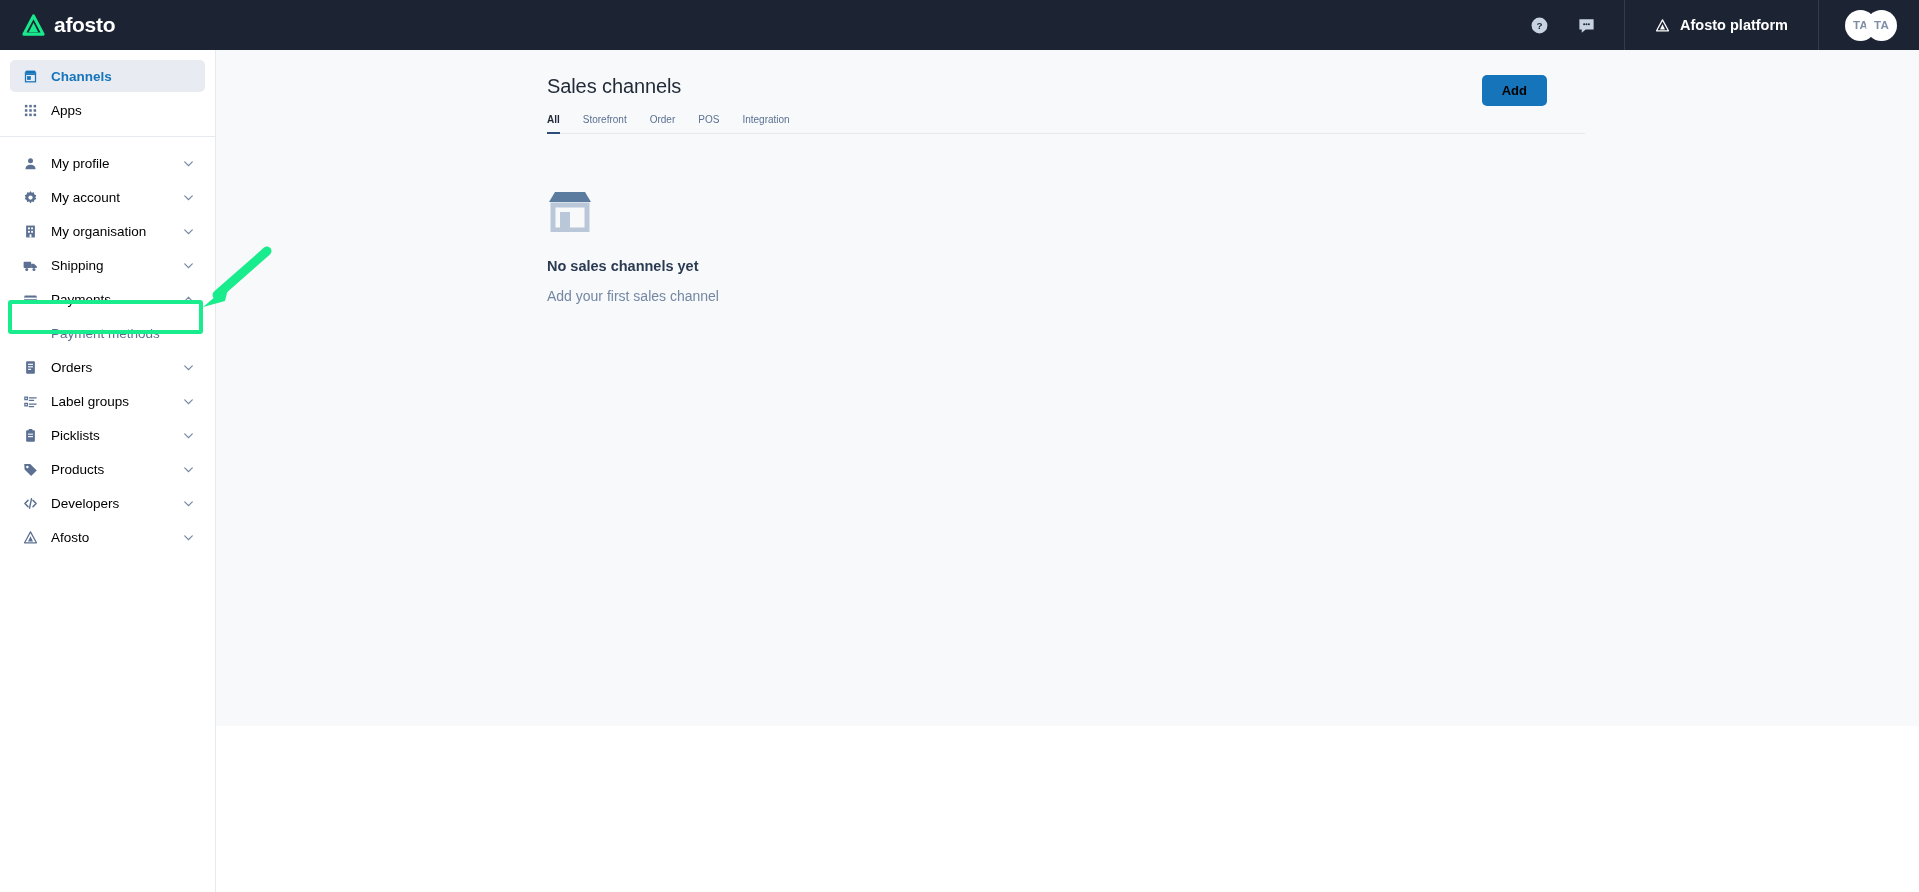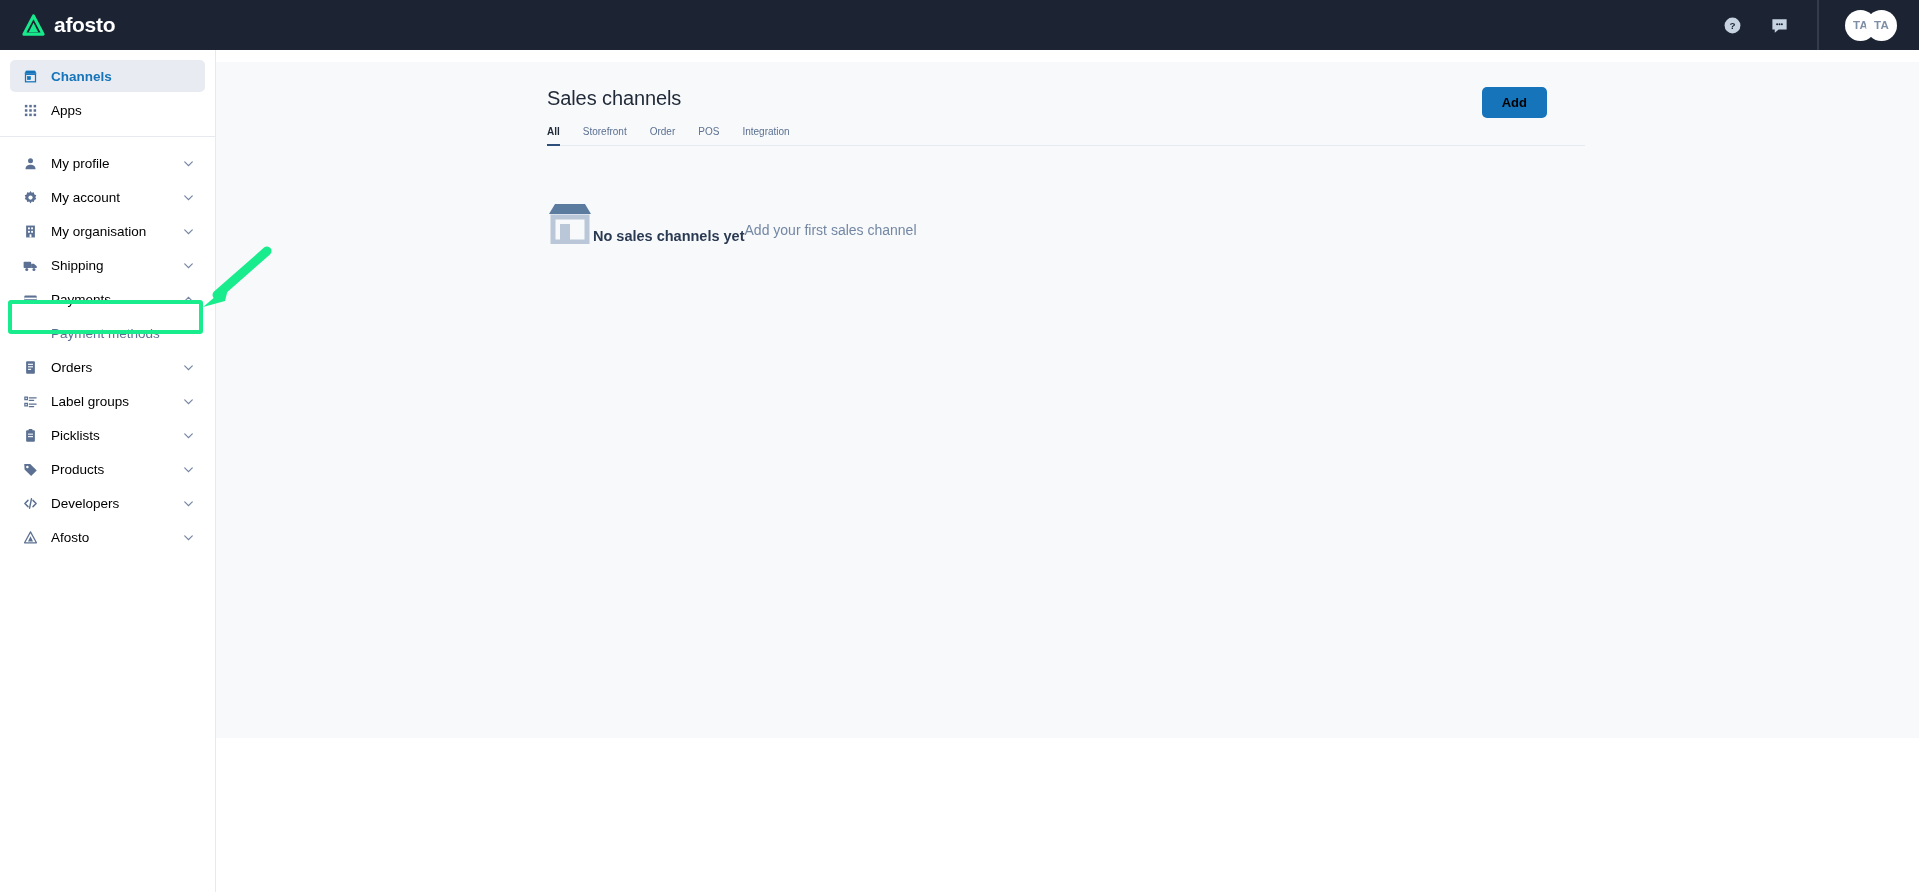--- a/index.html
+++ b/index.html
@@ -113,21 +113,20 @@
     left: 195px; top: 245px;
     width: 80px; height: 70px;
     z-index: 31; pointer-events: none;
   }
 
   
   .main {
     position: absolute; top: 50px; left: 216px;
     width: 1703px; height: 676px;
     background: #f8f9fb;
-    margin-top: 12px;
   }
   .page-head {
     padding: 25px 0 0 331px;
     position: relative;
   }
   .page-title {
     font-size: 20px; color: #1f2937; font-weight: 400;
     letter-spacing: -0.1px;
   }
   .tabs {
@@ -149,21 +148,21 @@
     position: absolute; right: 372px; top: 25px;
     background: #1574ba; color: #000000;
     font-size: 13px; font-weight: 700;
     border: none; border-radius: 5px;
     padding: 8px 20px; cursor: pointer;
     font-family: "Liberation Sans", sans-serif;
   }
 
   .empty {
     margin-top: 56px;
-    display: flex; align-items: center;
+    display: flex; flex-direction: column; 
     width: 1038px; margin-left: 331px;
   }
   .empty-icon { width: 46px; height: 42px; display: block; }
   .empty-title {
     margin-top: 26px;
     font-size: 14.5px; color: #2a3a52; font-weight: 700;
   }
   .empty-sub {
     margin-top: 14px;
     font-size: 14px; color: #7387a3; font-weight: 400;
@@ -192,20 +191,27 @@
     <svg class="tb-icon" viewBox="0 0 24 24">
       <path d="M3 4 h18 v13 h-10 l-5 4 v-4 h-3 z" fill="#c8d3e2"></path>
       <circle cx="9" cy="10.5" r="1.25" fill="#1c2433"></circle>
       <circle cx="12" cy="10.5" r="1.25" fill="#1c2433"></circle>
       <circle cx="15" cy="10.5" r="1.25" fill="#1c2433"></circle>
     </svg>
   </div>
 
   <div class="tb-sep"></div>
 
+  <div class="tb-platform">
+    <svg viewBox="0 0 24 24">
+      <path d="M12 3 L21.5 20.5 L2.5 20.5 Z" fill="none" stroke="#ffffff" stroke-width="2" stroke-linejoin="round"></path>
+      <path d="M12 10 L16 18.5 L8 18.5 Z" fill="#ffffff"></path>
+    </svg>
+    <span>Afosto platform</span>
+  </div>
 
   <div class="tb-sep"></div>
 
   <div class="tb-avatars">
     <div class="avatar">TA</div>
     <div class="avatar">TA</div>
   </div>
 </div>
 
 <div class="sidebar">

